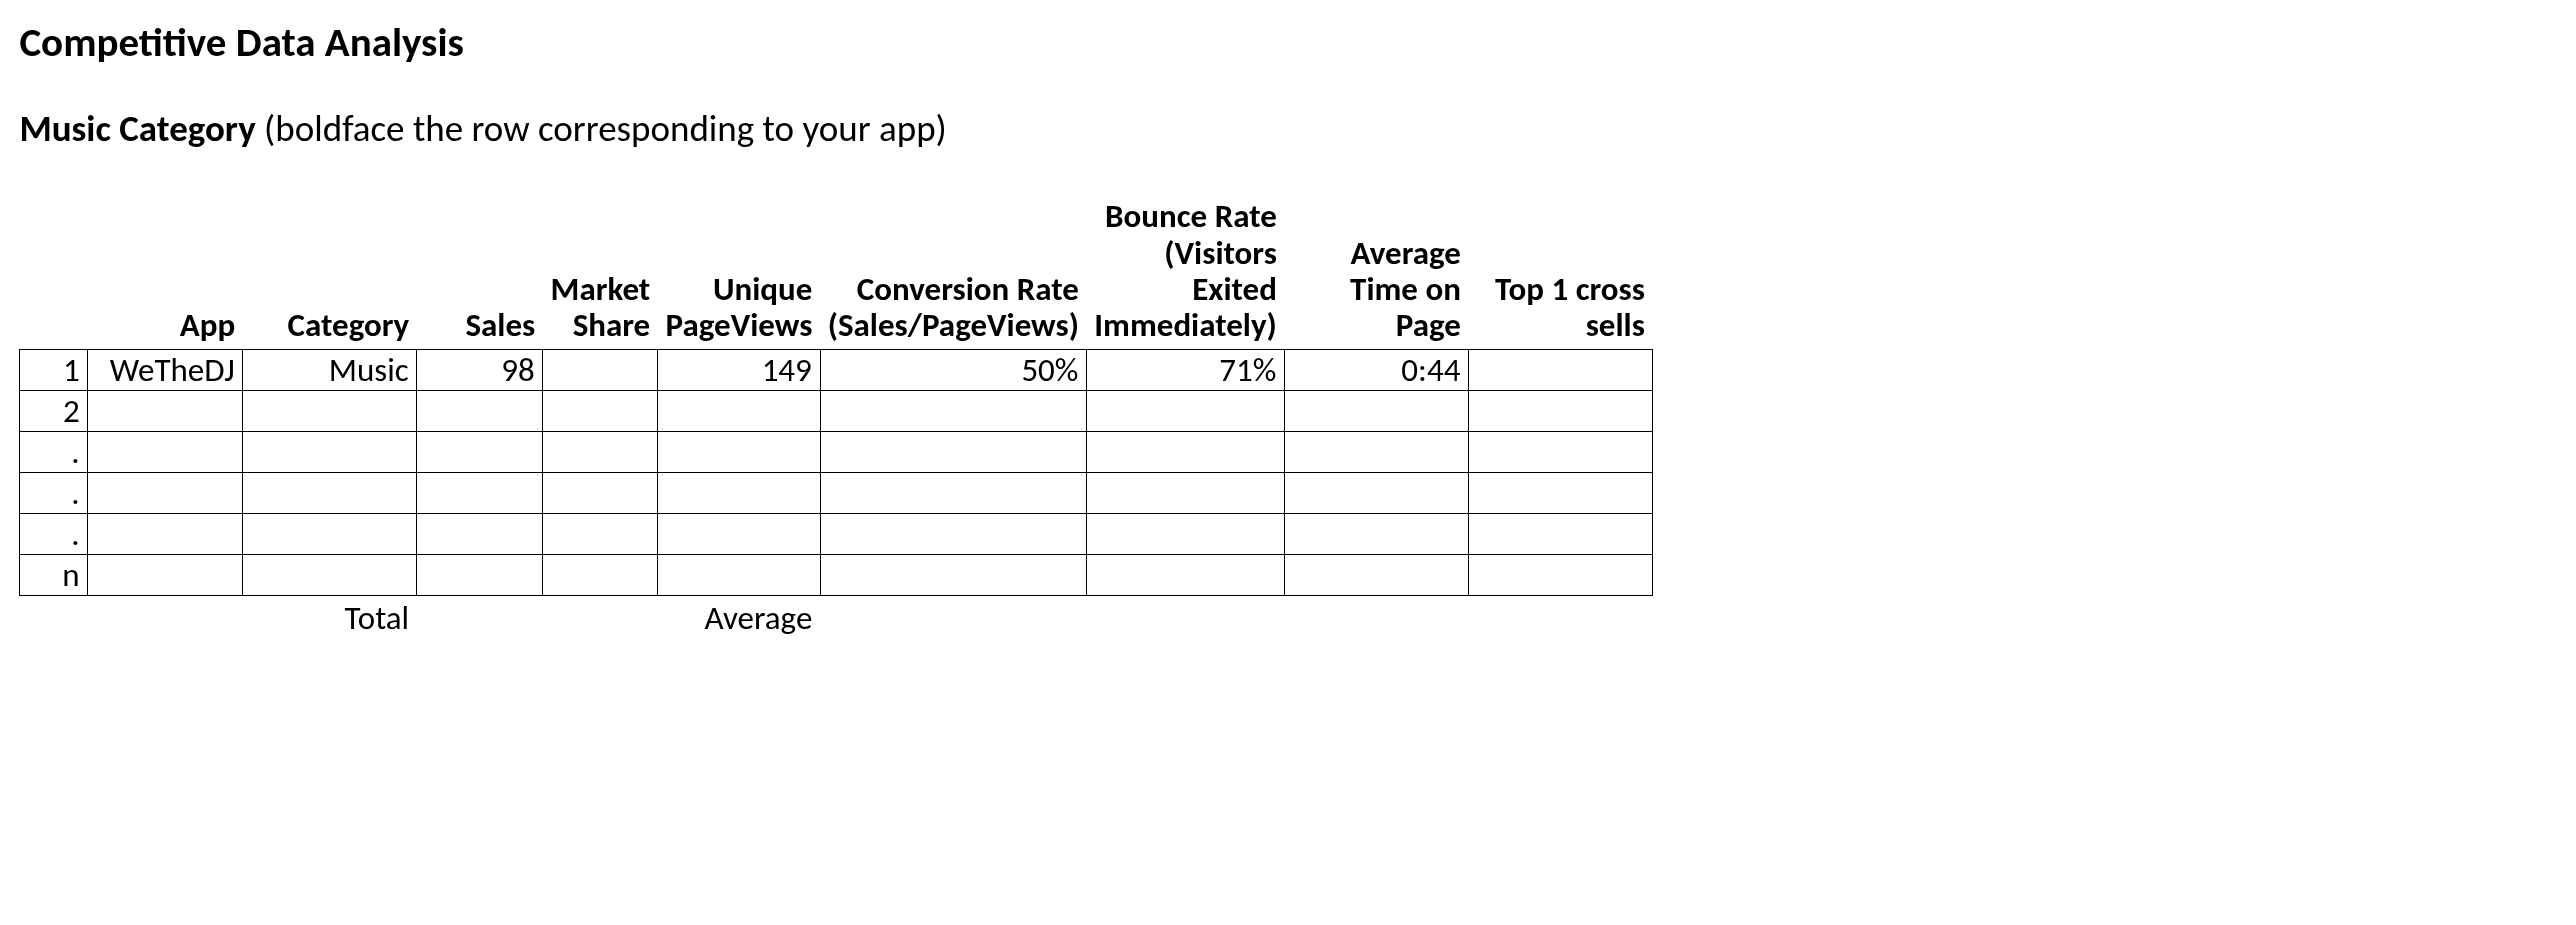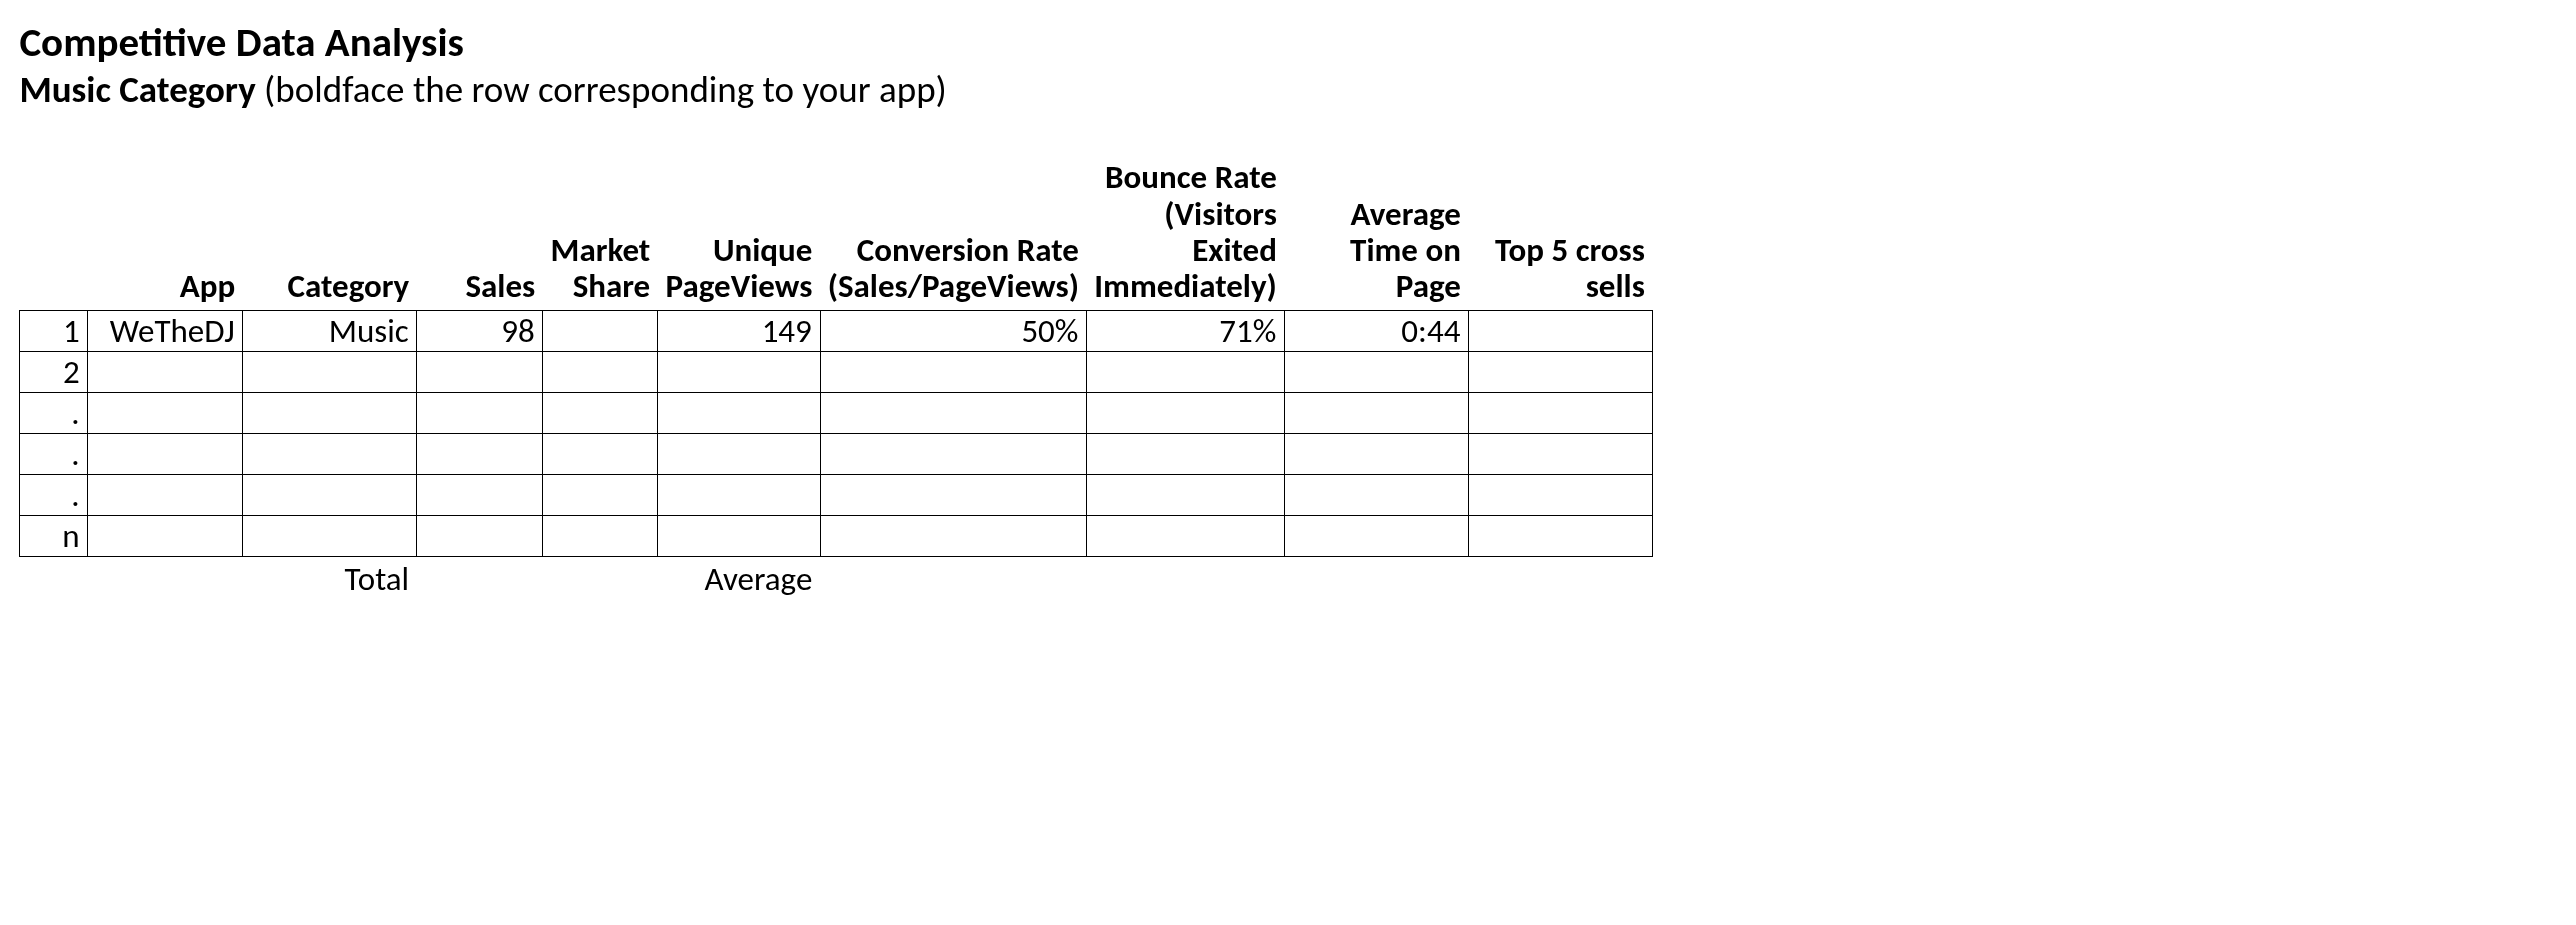--- a/index.html
+++ b/index.html
@@ -20,20 +20,21 @@
     line-height: 1.15;
   }
   .date {
     font-size: 41px;
     font-weight: 700;
     line-height: 1.15;
     margin-top: 1.9px;
   }
   .subline {
     font-size: 37px;
+    margin-top: 39px;
   }
   .subline .bold {
     font-weight: 700;
   }
 
   table {
     border-collapse: collapse;
     margin-top: 46px;
     font-size: 33px;
   }
@@ -97,21 +98,21 @@
       <tr>
         <th class="al-r"></th>
         <th class="al-l">App</th>
         <th class="al-l">Category</th>
         <th class="al-r">Sales</th>
         <th class="al-r">Market Share</th>
         <th class="al-r">Unique PageViews</th>
         <th class="al-r">Conversion Rate (Sales/PageViews)</th>
         <th class="al-r">Bounce Rate (Visitors Exited Immediately)</th>
         <th class="al-r">Average Time on Page</th>
-        <th class="al-r">Top 5 cross sells</th>
+        <th class="al-r">Top 1 cross sells</th>
       </tr>
     </thead>
     <tbody>
       <tr>
         <td class="al-r">1</td>
         <td class="al-l">WeTheDJ</td>
         <td class="al-l">Music</td>
         <td class="al-r">98</td>
         <td class="al-r"></td>
         <td class="al-r">149</td>

